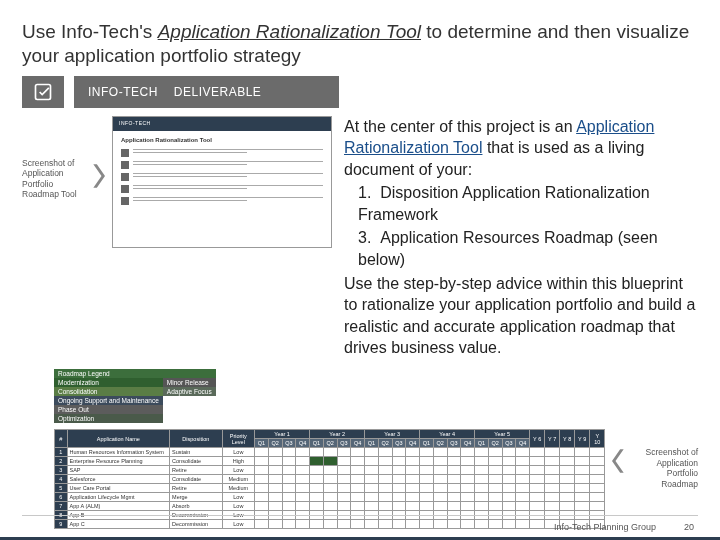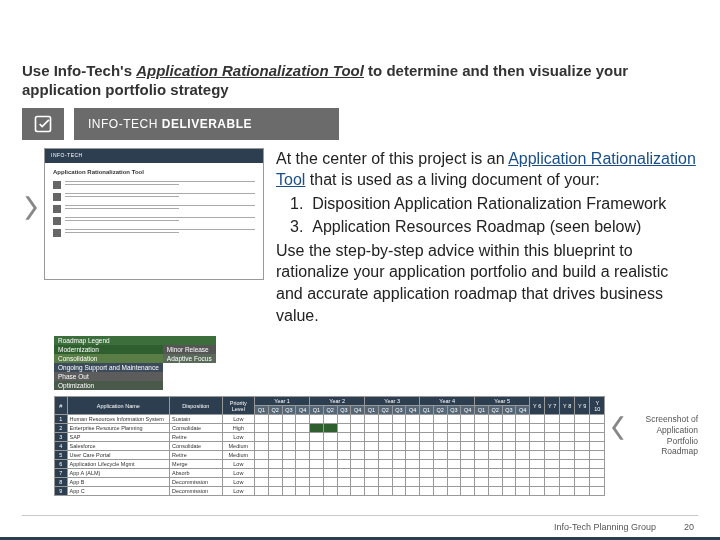--- a/index.html
+++ b/index.html
@@ -1,24 +1,24 @@
 <!DOCTYPE html>
 <html><head>
 <meta charset="utf-8">
 <style>
   * { box-sizing: border-box; margin: 0; padding: 0; }
   body { width: 720px; height: 540px; font-family: Arial, sans-serif; background: #fff; position: relative; overflow: hidden; }
   .slide { width: 720px; height: 540px; padding: 20px 22px 0 22px; position: relative; }
-  .page-title { font-size: 15px; color: #333; line-height: 1.25; font-weight: 700; margin-bottom: 6px; margin-top: 42px; }
+  .page-title { font-size: 19px; color: #333; line-height: 1.25; font-weight: 400; margin-bottom: 6px; }
   .page-title .underline { text-decoration: underline; font-style: italic; }
   .deliverable-bar { display: flex; align-items: center; margin-top: 8px; }
   .deliverable-icon { width: 42px; height: 32px; background: #6b6b6b; display: flex; align-items: center; justify-content: center; margin-right: 10px; }
   .deliverable-icon svg { width: 20px; height: 20px; fill: none; stroke: #fff; stroke-width: 2; }
   .deliverable-label { background: #6b6b6b; height: 32px; display: flex; align-items: center; padding: 0 14px; color: #fff; font-size: 12px; font-weight: 400; width: 265px; letter-spacing: .5px; }
-  .deliverable-label strong { font-weight: 700; margin-left: 4px; }
+  .deliverable-label strong { font-weight: 400; margin-left: 16px; }
   .mid { display: flex; margin-top: 8px; gap: 6px; }
   .left-caption { width: 62px; font-size: 8.5px; line-height: 1.25; color: #555; padding-top: 42px; }
   .chev { margin-top: 46px; }
   .chev svg { width: 16px; height: 28px; fill: #888; }
   .thumb { width: 220px; height: 132px; border: 1px solid #999; background: #fff; position: relative; font-size: 4px; }
   .thumb-top { height: 14px; background: #2d3e50; }
   .thumb-logo { position: absolute; top: 3px; left: 6px; color: #fff; font-size: 5px; letter-spacing: .5px; }
   .thumb-title { position: absolute; top: 20px; left: 8px; font-size: 6px; font-weight: bold; color: #333; }
   .thumb-body { position: absolute; top: 32px; left: 8px; right: 8px; }
   .thumb-row { display: flex; margin-bottom: 4px; gap: 4px; }
@@ -80,20 +80,21 @@
           <path d="M8 12l3 3 8-8"></path>
         </svg>
     </div>
     <div class="deliverable-label">
       <span>INFO-TECH</span>
         <strong>DELIVERABLE</strong>
     </div>
   </div>
 
   <div class="mid">
+    <div class="left-caption">Screenshot of Application Portfolio Roadmap Tool</div>
     <div class="chev"><svg viewBox="0 0 24 48">
           <path d="M4 4 L18 24 L4 44 L10 44 L24 24 L10 4 Z"></path>
         </svg></div>
     <div class="thumb">
       <div class="thumb-top"></div>
       <div class="thumb-logo">INFO-TECH</div>
       <div class="thumb-title">Application Rationalization Tool</div>
       <div class="thumb-body">
         <div class="thumb-row">
             <div class="thumb-ico"></div>

